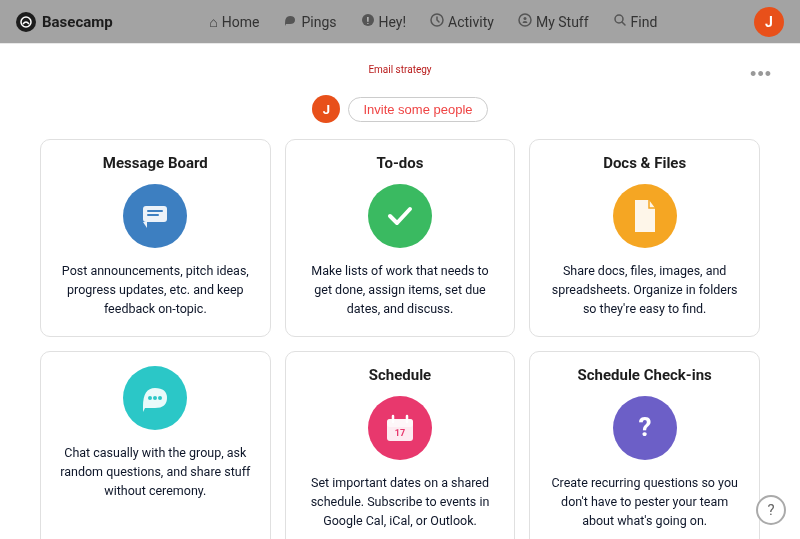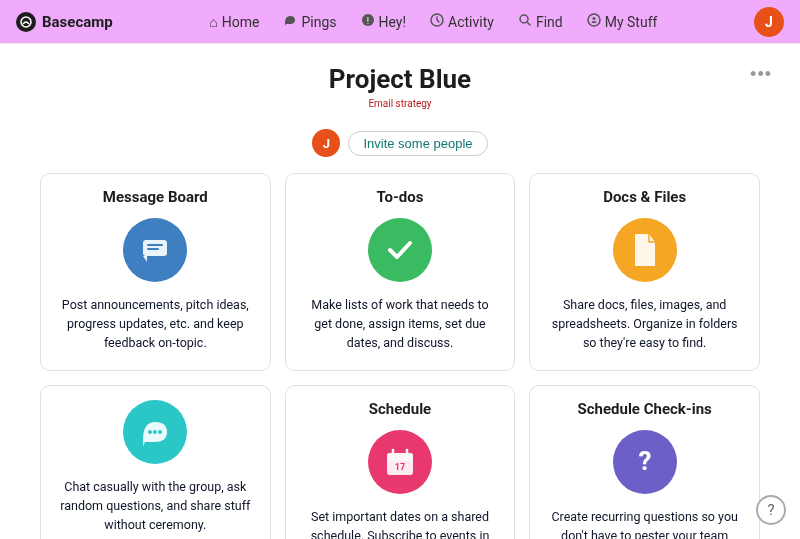--- a/index.html
+++ b/index.html
@@ -9,21 +9,21 @@
       width: 800px;
       height: 539px;
       overflow: hidden;
       color: #333;
     }
 
     
     nav {
       display: flex;
       align-items: center;
-      background: #f0abfc;
+      background: #a3a3a3;
       border-bottom: 1px solid #e8e8e8;
       height: 44px;
       padding: 0 16px;
       position: relative;
     }
     .nav-logo {
       display: flex;
       align-items: center;
       gap: 6px;
       font-weight: 700;
@@ -120,21 +120,21 @@
       color: #fff;
       font-weight: 700;
       font-size: 13px;
     }
     .invite-btn {
       background: none;
       border: 1px solid #ccc;
       border-radius: 20px;
       padding: 4px 14px;
       font-size: 13px;
-      color: #0f766e;
+      color: #ef4444;
       cursor: pointer;
     }
 
     
     .tools-grid {
       display: grid;
       grid-template-columns: 1fr 1fr 1fr;
       gap: 14px;
       margin-top: 14px;
     }
@@ -230,47 +230,46 @@
         <svg width="14" height="14" viewBox="0 0 14 14" fill="none">
           <circle cx="7" cy="7" r="6" stroke="#555" stroke-width="1.5"></circle>
           <path d="M7 4 L7 7 L9 9" stroke="#555" stroke-width="1.5" stroke-linecap="round"></path>
         </svg>
       </span>
       <span>Activity</span>
     </a>
     <a class="nav-item">
       <span class="nav-item-icon">
         <svg width="14" height="14" viewBox="0 0 14 14" fill="none">
-          <circle cx="6" cy="6" r="4" stroke="#555" stroke-width="1.5"></circle>
-          <path d="M9 9 L12 12" stroke="#555" stroke-width="1.5" stroke-linecap="round"></path>
-        </svg>
-      </span>
-      <span>Find</span>
-    </a>
-    <a class="nav-item">
-      <span class="nav-item-icon">
-        <svg width="14" height="14" viewBox="0 0 14 14" fill="none">
           <circle cx="7" cy="7" r="6" stroke="#555" stroke-width="1.5"></circle>
           <circle cx="7" cy="5.5" r="1.5" fill="#555"></circle>
           <path d="M4.5 10 Q4.5 8 7 8 Q9.5 8 9.5 10" fill="#555"></path>
         </svg>
       </span>
       <span>My Stuff</span>
     </a>
+    <a class="nav-item">
+      <span class="nav-item-icon">
+        <svg width="14" height="14" viewBox="0 0 14 14" fill="none">
+          <circle cx="6" cy="6" r="4" stroke="#555" stroke-width="1.5"></circle>
+          <path d="M9 9 L12 12" stroke="#555" stroke-width="1.5" stroke-linecap="round"></path>
+        </svg>
+      </span>
+      <span>Find</span>
+    </a>
   </div>
 
   <div class="nav-avatar">J</div>
 </nav>
 
 <div class="main">
 
   <button class="more-btn">•••</button>
 
   <div class="project-header">
-    <div class="project-title">Project Blue</div>
     <div class="project-subtitle">Email strategy</div>
     <div class="invite-row">
       <div class="invite-avatar">J</div>
       <button class="invite-btn">Invite some people</button>
     </div>
   </div>
 
   <div class="tools-grid">
 
     <div class="tool-card">

